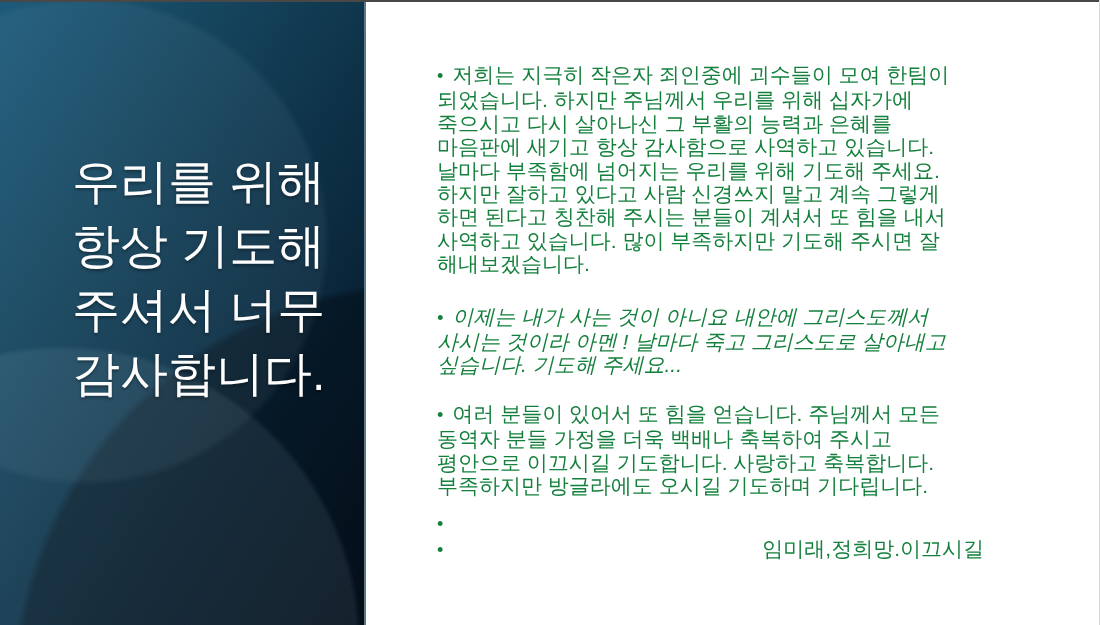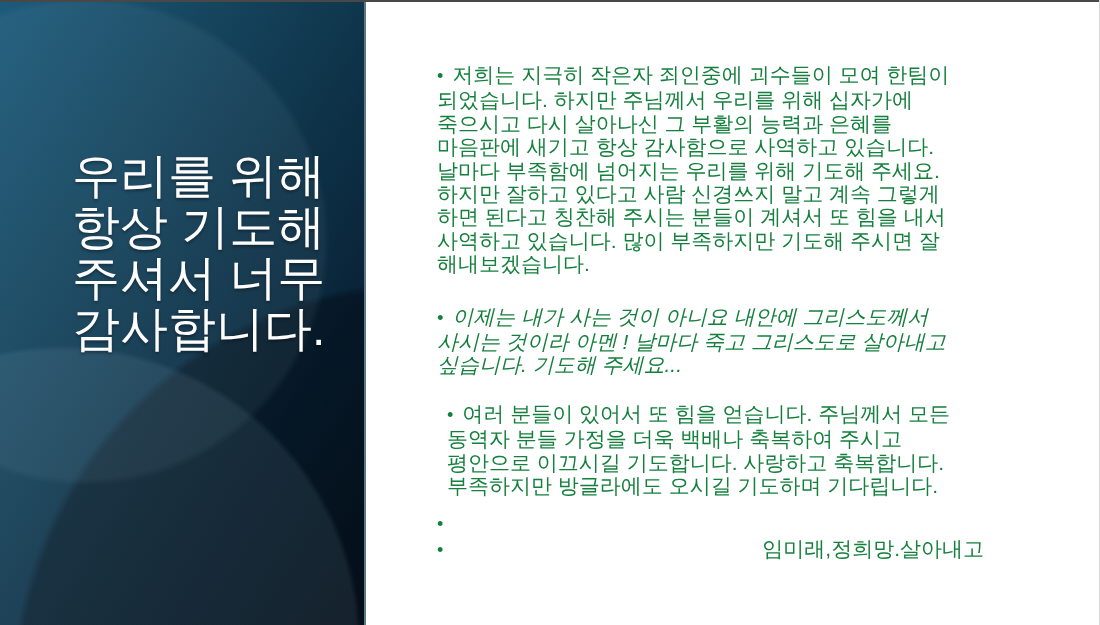--- a/index.html
+++ b/index.html
@@ -42,40 +42,40 @@
     width: 2px; height: 625px;
     background: #5d7886;
     z-index: 2;
   }
   .slide-title {
     position: absolute;
     left: 72px; top: 150px;
     width: 290px;
     color: #fdfdfd;
     font-size: 48px;
-    line-height: 51px;
+    line-height: 64px;
     letter-spacing: 0px;
     white-space: pre-line;
     text-shadow: 0 2px 3px rgba(0,0,0,0.35);
     z-index: 3;
   }
   
   .content-area {
     position: absolute;
     left: 437px; top: 63px;
     width: 648px;
     color: #15803d;
     font-size: 21px;
     line-height: 23.4px;
     z-index: 3;
   }
   .bullet-item { margin: 0; }
   .bullet-item.b1 { margin-bottom: 29px; }
   .bullet-item.b2 { margin-bottom: 25px; font-style: italic; }
-  .bullet-item.b3 { margin-bottom: 13px; margin-left: 10px; }
+  .bullet-item.b3 { margin-bottom: 13px; }
   .bullet-item.b4 { margin-bottom: 1px; }
   .bullet-marker {
     display: inline;
     font-size: 18px;
     margin-right: 9px;
   }
   .bullet-text {
     white-space: pre-line;
   }
   .signature {
@@ -123,18 +123,18 @@
 동역자 분들 가정을 더욱 백배나 축복하여 주시고
 평안으로 이끄시길 기도합니다. 사랑하고 축복합니다.
 부족하지만 방글라에도 오시길 기도하며 기다립니다.</span>
     </p>
 
     <p class="bullet-item b4">
       <span class="bullet-marker">•</span><span class="bullet-text"></span>
     </p>
 
     <p class="bullet-item b5">
-      <span class="bullet-marker">•</span><span class="bullet-text signature">임미래,정희망.살아내고</span>
+      <span class="bullet-marker">•</span><span class="bullet-text signature">임미래,정희망.이끄시길</span>
     </p>
 
   </div>
 
 </div>
 
 </body></html>

